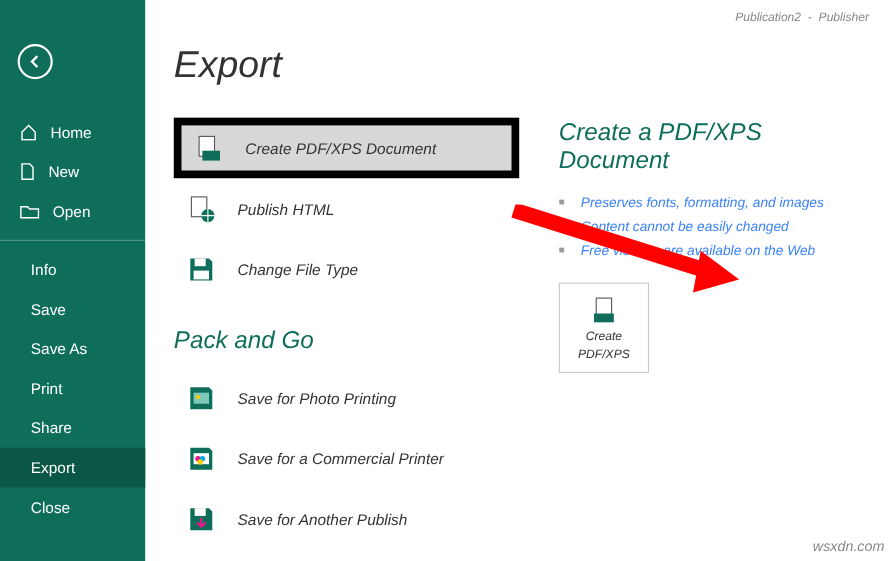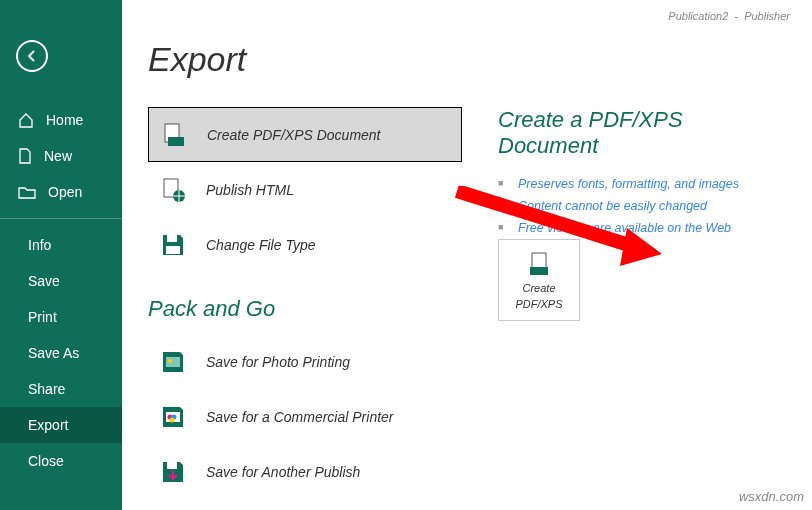--- a/index.html
+++ b/index.html
@@ -1,38 +1,38 @@
 <!DOCTYPE html>
 <html><head>
   <meta charset="utf-8">
   <style>
     * { margin: 0; padding: 0; box-sizing: border-box; font-family: "Segoe UI", Arial, sans-serif; }
     body { width: 812px; height: 510px; background: #fff; overflow: hidden; position: relative; }
     .app { display: flex; height: 510px; }
-    .sidebar { width: 122px; background: #0f6e5a; color: #fff; display: flex; flex-direction: column; padding-top: 40px; }
+    .sidebar { width: 132px; background: #0f6e5a; color: #fff; display: flex; flex-direction: column; padding-top: 40px; }
     .back-btn { width: 32px; height: 32px; border: 2px solid #fff; border-radius: 50%; margin-left: 16px; margin-bottom: 30px; display:flex; align-items:center; justify-content:center; cursor:pointer; }
     .nav-item { display:flex; align-items:center; padding: 10px 18px; font-size: 14px; cursor:pointer; gap:12px; }
     .nav-item.sel { background: #095744; }
     .nav-sub { padding-left: 28px; }
     .divider { border-top: 1px solid rgba(255,255,255,0.25); margin: 8px 0; }
     .main { flex: 1; padding: 18px 26px; position: relative; font-style: italic; }
     .title-bar { position:absolute; top:10px; right:22px; font-size:11px; color:#888; }
     .page-title { font-size: 34px; font-weight: 300; color:#333; margin-top: 22px; margin-bottom: 28px; }
     .columns { display:flex; gap:36px; }
     .col-left { width: 314px; }
     .col-right { flex:1; }
     .opt { display:flex; align-items:center; gap:18px; height:55px; padding:0 10px; cursor:pointer; font-size:14px; color:#333; }
-    .opt.selected { border:1px solid #000000; background:#d8d8d8; }
+    .opt.selected { border:7px solid #000000; background:#d8d8d8; }
     .opt-icon { width:30px; height:30px; display:flex; align-items:center; justify-content:center; }
     .section-title { font-size: 22px; color:#0f6e5a; font-weight:400; margin: 24px 0 12px; }
     .right-title { font-size: 22px; color:#0f6e5a; font-weight:400; margin-bottom: 14px; }
     .bullet-list { list-style:none; font-size:12.5px; color:#3b82f6; }
     .bullet-list li { padding:4px 0 4px 20px; position:relative; }
     .bullet-list li::before { content:"■"; position:absolute; left:0; top:5px; font-size:9px; color:#999; }
-    .action-btn { width:82px; height:82px; border:1px solid #c8c8c8; background:#fff; display:flex; flex-direction:column; align-items:center; justify-content:center; font-size:11px; color:#333; cursor:pointer; gap:4px; }
+    .action-btn { margin-top:18px; width:82px; height:82px; border:1px solid #c8c8c8; background:#fff; display:flex; flex-direction:column; align-items:center; justify-content:center; font-size:11px; color:#333; cursor:pointer; gap:4px; }
     .action-btn .ab-icon { width:28px; height:28px; }
     .arrow { position:absolute; left:330px; top:186px; pointer-events:none; }
     .watermark { position:absolute; bottom:6px; right:8px; font-size:13px; color:#888; }
     .ico svg { display:block; }
   </style>
 </head>
 <body>
 
 <div class="app">
   <div class="sidebar">
@@ -68,24 +68,24 @@
       <span>Open</span>
     </div>
     <div class="divider"></div>
     <div class="nav-item nav-sub">
         <span>Info</span>
       </div>
     <div class="nav-item nav-sub">
         <span>Save</span>
       </div>
     <div class="nav-item nav-sub">
+        <span>Save As</span>
+      </div>
+    <div class="nav-item nav-sub">
         <span>Print</span>
-      </div>
-    <div class="nav-item nav-sub">
-        <span>Save As</span>
       </div>
     <div class="nav-item nav-sub">
         <span>Share</span>
       </div>
     <div class="nav-item nav-sub sel">
         <span>Export</span>
       </div>
     <div class="nav-item nav-sub">
         <span>Close</span>
       </div>

